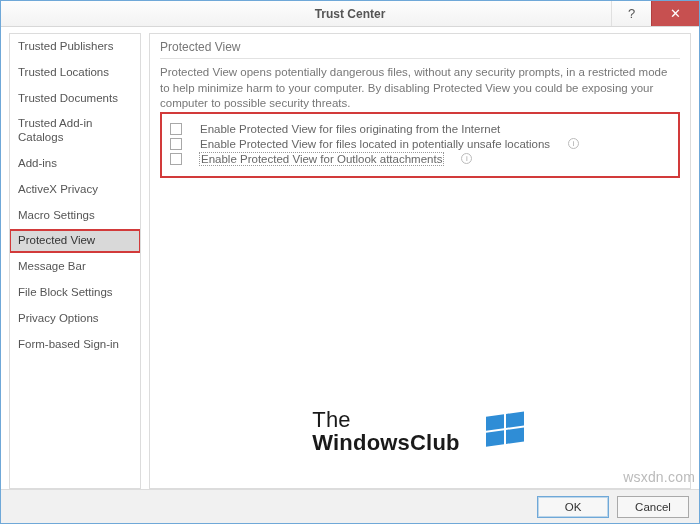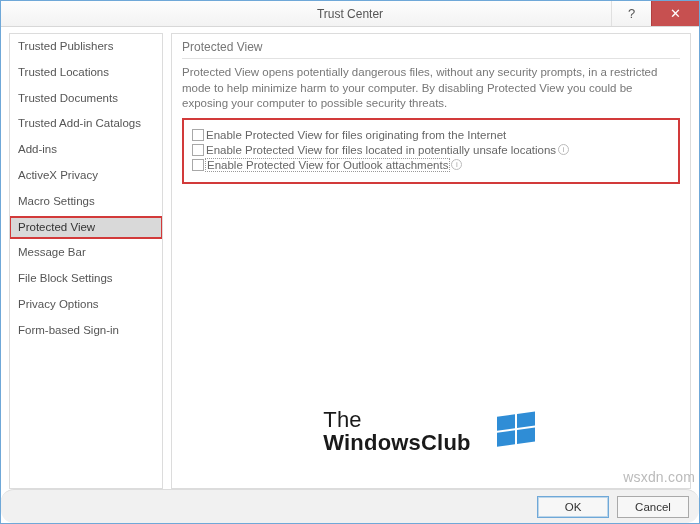--- a/index.html
+++ b/index.html
@@ -27,20 +27,21 @@
     align-items: center;
     position: relative;
   }
   .titlebar-title {
     position: absolute;
     left: 0; right: 0;
     text-align: center;
     color: #555;
     font-size: 12px;
     pointer-events: none;
+    font-weight: bold;
   }
   .titlebar-buttons {
     position: absolute;
     right: 0; top: 0;
     height: 100%;
     display: flex;
   }
   .titlebar-btn {
     width: 40px;
     height: 100%;
@@ -58,21 +59,21 @@
     border-left: 1px solid #b04040;
   }
   .body {
     flex: 1;
     display: flex;
     padding: 6px 8px 0 8px;
     gap: 8px;
     min-height: 0;
   }
   .sidebar {
-    width: 154px;
+    width: 132px;
     border: 1px solid #dcdcdc;
     background: #fff;
     padding: 2px 0;
     overflow: hidden;
   }
   .sidebar-item {
     padding: 4px 8px;
     color: #555;
     font-size: 11.5px;
     line-height: 1.2;
@@ -102,30 +103,30 @@
   }
   .section-rule {
     border: none;
     border-top: 1px solid #e2e2e2;
     margin: 2px 0 6px 0;
   }
   .desc {
     color: #777;
     font-size: 11.5px;
     line-height: 1.35;
-    margin-bottom: 6px;
+    margin-bottom: 0;
   }
   .options-box {
     border: 2px solid #d23a3a;
     padding: 6px 8px 8px 8px;
   }
   .opt-row {
     display: flex;
     align-items: center;
-    gap: 2px;
+    gap: 18px;
     margin: 3px 0;
     color: #666;
     font-size: 11.5px;
   }
   .chk {
     width: 12px;
     height: 12px;
     border: 1px solid #a8a8a8;
     background: #fff;
     flex: 0 0 auto;
@@ -169,21 +170,20 @@
   .wm-logo svg { display: block; }
   .footer {
     height: 34px;
     border-top: 1px solid #dcdcdc;
     background: #f1f1f1;
     display: flex;
     justify-content: flex-end;
     align-items: center;
     gap: 8px;
     padding: 0 10px;
-    border-radius: 13px;
   }
   .btn {
     min-width: 72px;
     height: 22px;
     border: 1px solid #a9a9a9;
     background: #f7f7f7;
     color: #333;
     font-size: 11.5px;
     display: flex;
     align-items: center;

